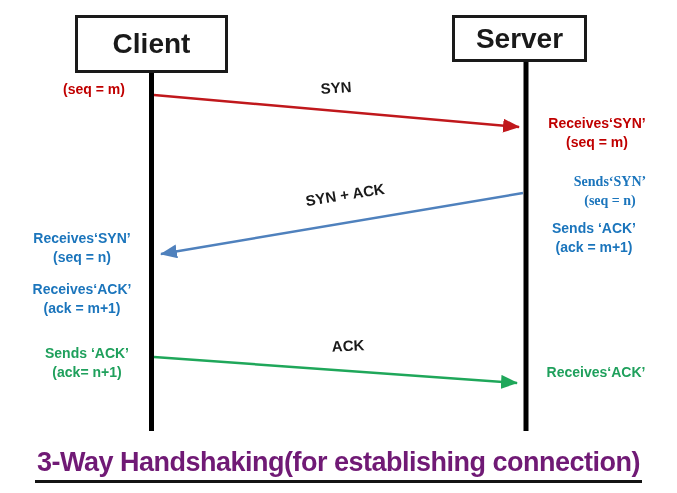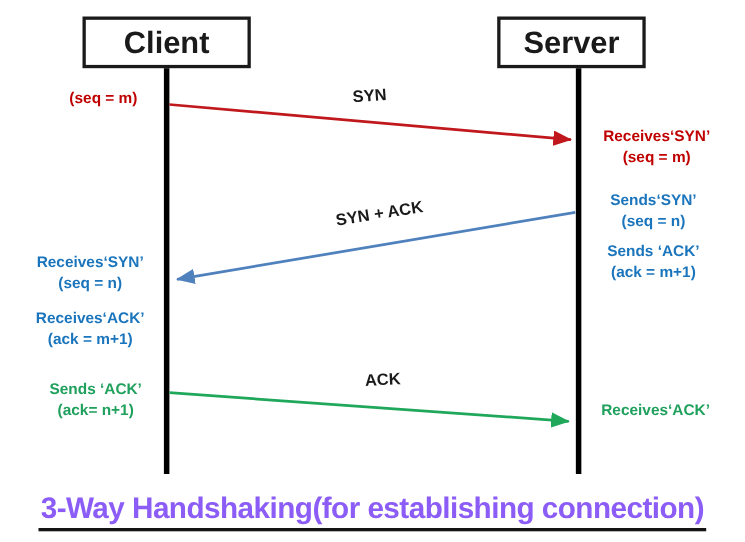--- a/index.html
+++ b/index.html
@@ -6,21 +6,21 @@
   .stage{
     position:relative;width:677px;height:493px;background:#ffffff;overflow:hidden;
     font-family:"Liberation Sans","DejaVu Sans",sans-serif;
   }
   .layer{position:absolute;left:0;top:0;width:677px;height:493px;}
   .actor-box{
     position:absolute;box-sizing:border-box;border:3px solid #1a1a1a;background:#ffffff;
     display:flex;align-items:center;justify-content:center;
     font-weight:bold;font-size:28px;color:#1a1a1a;z-index:2;
   }
-  .actor-client{left:75px;top:15px;width:153px;height:47px;align-items:center;}
+  .actor-client{left:75px;top:15px;width:153px;height:58px;align-items:center;}
   .actor-server{left:452px;top:15px;width:135px;height:47px;}
   .note{
     position:absolute;font-weight:bold;font-size:14px;line-height:19px;
     text-align:center;white-space:nowrap;z-index:3;
   }
   .note span{display:block;}
   .note-red{color:#c00000;}
   .note-blue{color:#1b75bc;}
   .note-green{color:#1fa05c;}
   .msg-label{
@@ -28,21 +28,21 @@
     text-align:center;white-space:nowrap;z-index:3;
   }
   .label-syn{left:306px;top:79px;width:60px;transform:rotate(-4deg);}
   .label-syn-ack{left:286px;top:186px;width:118px;transform:rotate(-9deg);}
   .label-ack{left:318px;top:337px;width:60px;transform:rotate(-3deg);}
   .title-wrap{
     position:absolute;left:0;right:0;top:447px;text-align:center;z-index:3;
   }
   .title-text{
     display:inline-block;font-weight:bold;font-size:27px;letter-spacing:-0.5px;
-    color:#8b5cf6;border-bottom:3px solid #141414;padding:0 2px 2px 2px;white-space:nowrap;
+    color:#701a75;border-bottom:3px solid #141414;padding:0 2px 2px 2px;white-space:nowrap;
   }
 </style>
 </head>
 <body>
 
 <div class="stage">
 
   <svg class="layer" viewBox="0 0 677 493">
     <defs>
       <marker id="head-red" markerUnits="userSpaceOnUse" markerWidth="18" markerHeight="14" refX="16" refY="7" orient="auto">
@@ -88,21 +88,21 @@
   </div>
   <div class="note note-green" style="left:32px;top:344px;width:110px;">
     <span>Sends ‘ACK’</span>
     <span>(ack= n+1)</span>
   </div>
 
   <div class="note note-red" style="left:540px;top:114px;width:114px;">
     <span>Receives‘SYN’</span>
     <span>(seq = m)</span>
   </div>
-  <div class="note note-blue" style="left:540px;top:172px;width:108px;">
+  <div class="note note-blue" style="left:556px;top:172px;width:108px;font-family:Liberation Serif, serif;">
     <span>Sends‘SYN’</span>
     <span>(seq = n)</span>
   </div>
   <div class="note note-blue" style="left:536px;top:219px;width:116px;">
     <span>Sends ‘ACK’</span>
     <span>(ack = m+1)</span>
   </div>
   <div class="note note-green" style="left:538px;top:363px;width:116px;">
     <span>Receives‘ACK’</span>
   </div>

